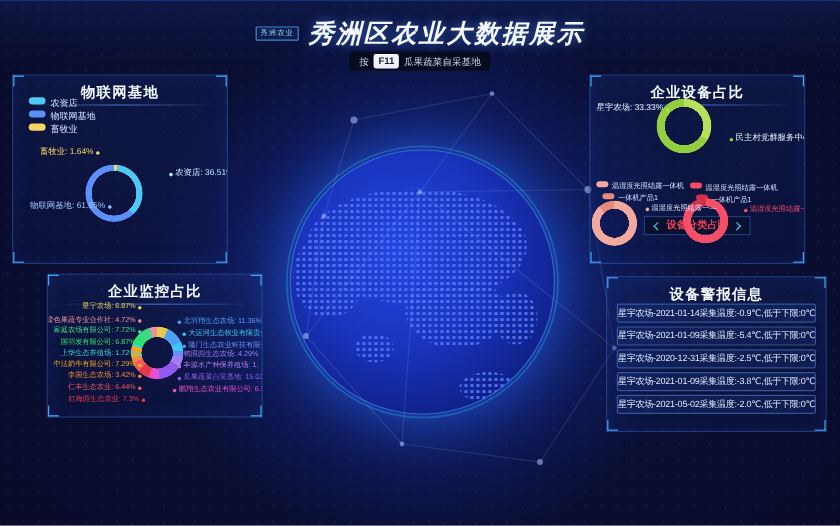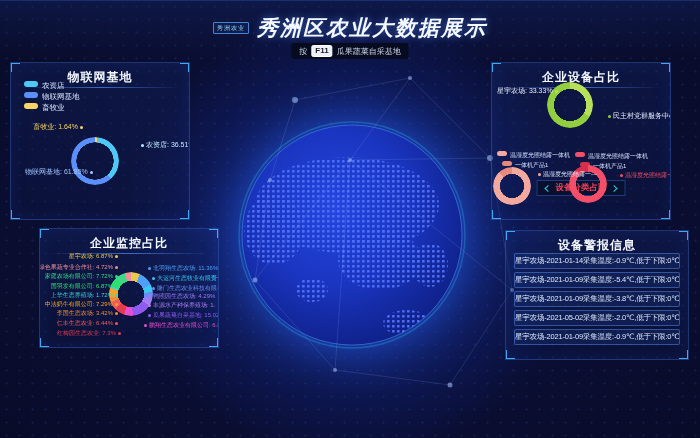--- a/index.html
+++ b/index.html
@@ -284,19 +284,19 @@
       <span>温湿度光照结露一—</span>
     </div>
   </div>
 
   <div class="panel" style="left:505px;top:230px;width:182px;height:128px;">
     <div class="corners"></div>
     <div class="panel-title">设备警报信息</div>
     <div class="alarm-list">
       <div class="alarm-row">星宇农场-2021-01-14采集温度:-0.9℃,低于下限:0℃</div>
       <div class="alarm-row">星宇农场-2021-01-09采集温度:-5.4℃,低于下限:0℃</div>
+      <div class="alarm-row">星宇农场-2020-12-31采集温度:-2.5℃,低于下限:0℃</div>
       <div class="alarm-row">星宇农场-2021-01-09采集温度:-3.8℃,低于下限:0℃</div>
       <div class="alarm-row">星宇农场-2021-05-02采集温度:-2.0℃,低于下限:0℃</div>
-      <div class="alarm-row">星宇农场-2021-01-09采集温度:-0.9℃,低于下限:0℃</div>
     </div>
   </div>
 
 </div>
 
 </body></html>

